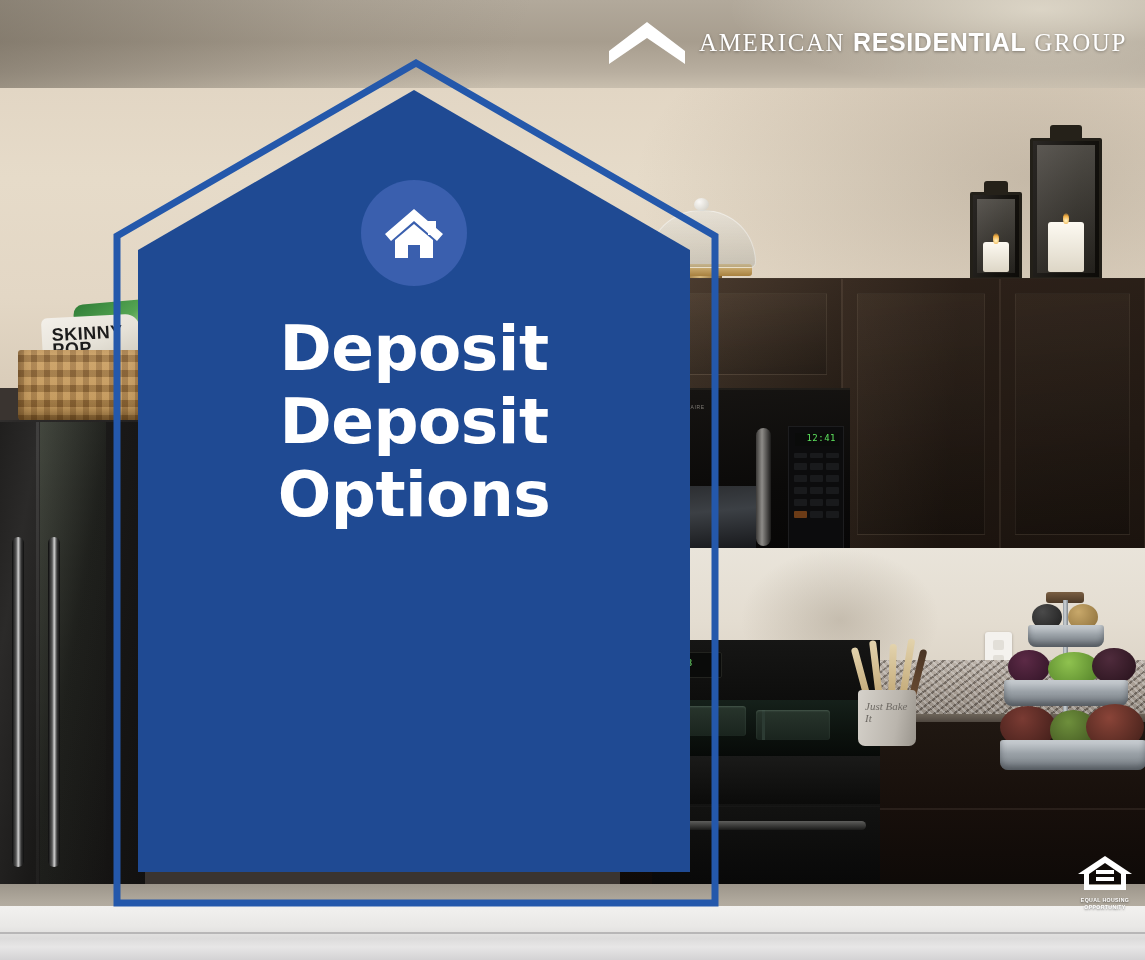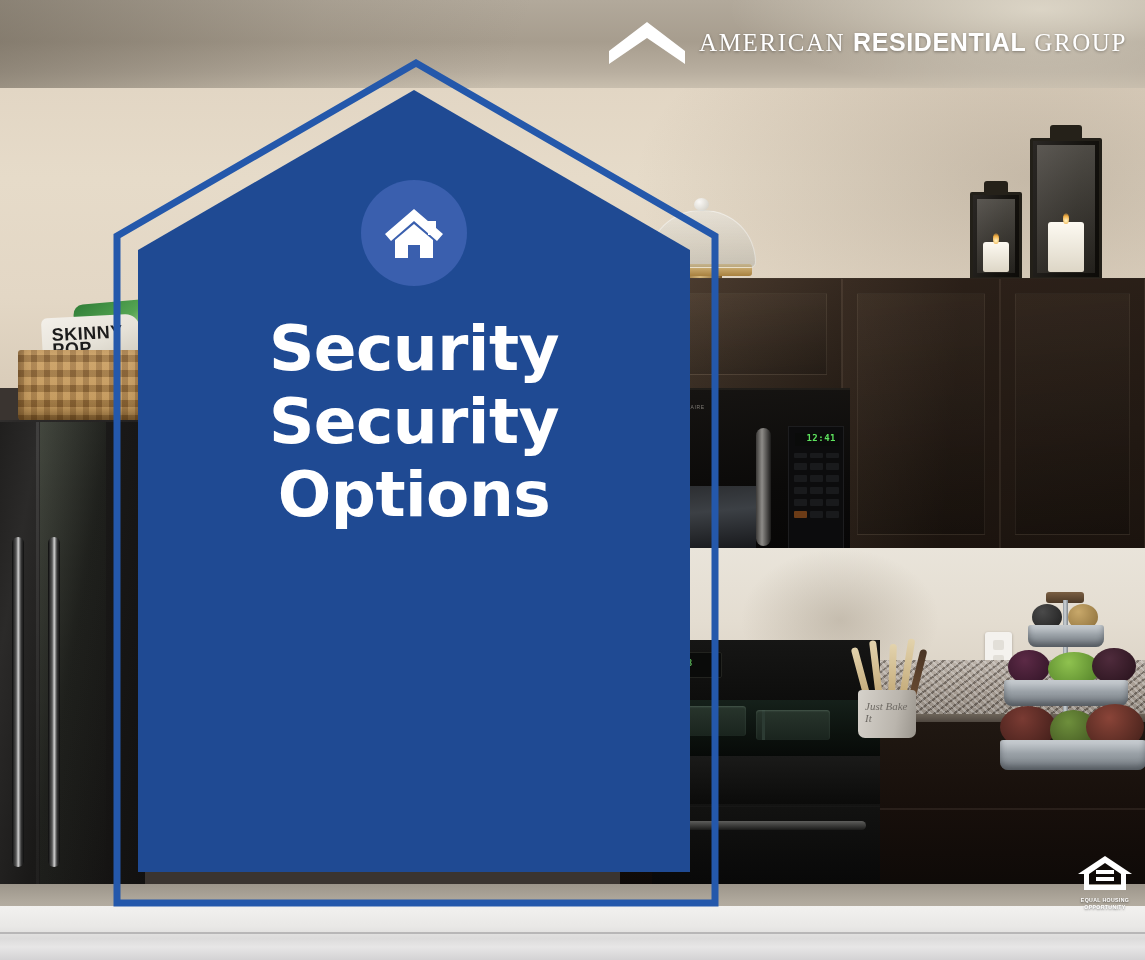--- a/index.html
+++ b/index.html
@@ -82,21 +82,21 @@
     border-radius: 8px;
     background: linear-gradient(90deg, #3c3a38, #8e8c88 40%, #1c1b1a);
   }
   .mw-panel {
     position: absolute; left: 128px; top: 36px; width: 56px; height: 124px;
     background: #0c0c0d; border: 1px solid #1d1d1f;
   }
   .mw-display {
     position: absolute; left: 6px; top: 6px; width: 44px; height: 13px;
     background: #0a0b0a;
-    color: #5ee35e; font-size: 9px; font-weight: bold; text-align: right;
+    color: #5ee35e; font-size: 9px; font-weight: normal; text-align: right;
     padding-right: 3px; font-family: "DejaVu Sans Mono", monospace;
     letter-spacing: .5px;
   }
   .mw-keys { position: absolute; left: 5px; top: 26px; width: 46px; }
   .mw-keyrow { display: flex; gap: 3px; margin-bottom: 5px; }
   .mw-key { width: 13px; height: 7px; background: #191a1c; border-radius: 1px; }
   .mw-key.sm { height: 5px; }
   .mw-key.accent { background: #6b3b16; }
   .mw-window {
     position: absolute; left: 0px; top: 96px; width: 96px; height: 66px;
@@ -238,21 +238,21 @@
     border-top: 1px solid rgba(220,220,210,.08);
   }
   .stove-door .bar {
     position: absolute; left: 14px; top: 14px; width: 200px; height: 9px;
     border-radius: 5px;
     background: linear-gradient(180deg, #5e5e5c, #1a1a19);
   }
 
   
   .crock {
-    position: absolute; left: 858px; top: 690px; width: 58px; height: 48px;
+    position: absolute; left: 858px; top: 690px; width: 58px; height: 56px;
     background: linear-gradient(100deg, #d6d2cb, #bab5ad 65%, #99948c);
     border-radius: 4px 4px 7px 7px;
   }
   .crock .script {
     position: absolute; left: 7px; top: 10px; font-size: 11px; color: #6e6a64;
     font-family: "Liberation Serif", serif; font-style: italic; line-height: 12px;
   }
   .utensil {
     position: absolute; width: 7px; border-radius: 4px 4px 1px 1px;
     background: linear-gradient(180deg, #e3d3ad, #c2a876);
@@ -601,21 +601,21 @@
   </div>
 
   <div class="content">
     <div class="icon-badge">
       <svg width="62" height="56" viewBox="0 0 62 56">
         <path d="M31 4 L60 29 L54 36 L31 16 L8 36 L2 29 Z" fill="#ffffff"></path>
         <path d="M31 19 L50 35 L50 53 L37 53 L37 40 L25 40 L25 53 L12 53 L12 35 Z" fill="#ffffff"></path>
         <rect x="45" y="16" width="8" height="14" fill="#ffffff"></rect>
       </svg>
     </div>
-    <h1 class="headline"><span>Security Security Options</span></h1>
+    <h1 class="headline"><span>Deposit Deposit Options</span></h1>
   </div>
 
   <div class="eho">
     <svg width="58" height="38" viewBox="0 0 58 38">
       <path d="M29 2 L56 20 L50 20 L50 36 L8 36 L8 20 L2 20 Z
                M29 9 L13 20 L13 31 L45 31 L45 20 Z" fill="#ffffff" fill-rule="evenodd"></path>
       <rect x="20" y="16" width="18" height="4" fill="#ffffff"></rect>
       <rect x="20" y="23" width="18" height="4" fill="#ffffff"></rect>
     </svg>
     <div class="eho-txt">EQUAL HOUSING</div>

